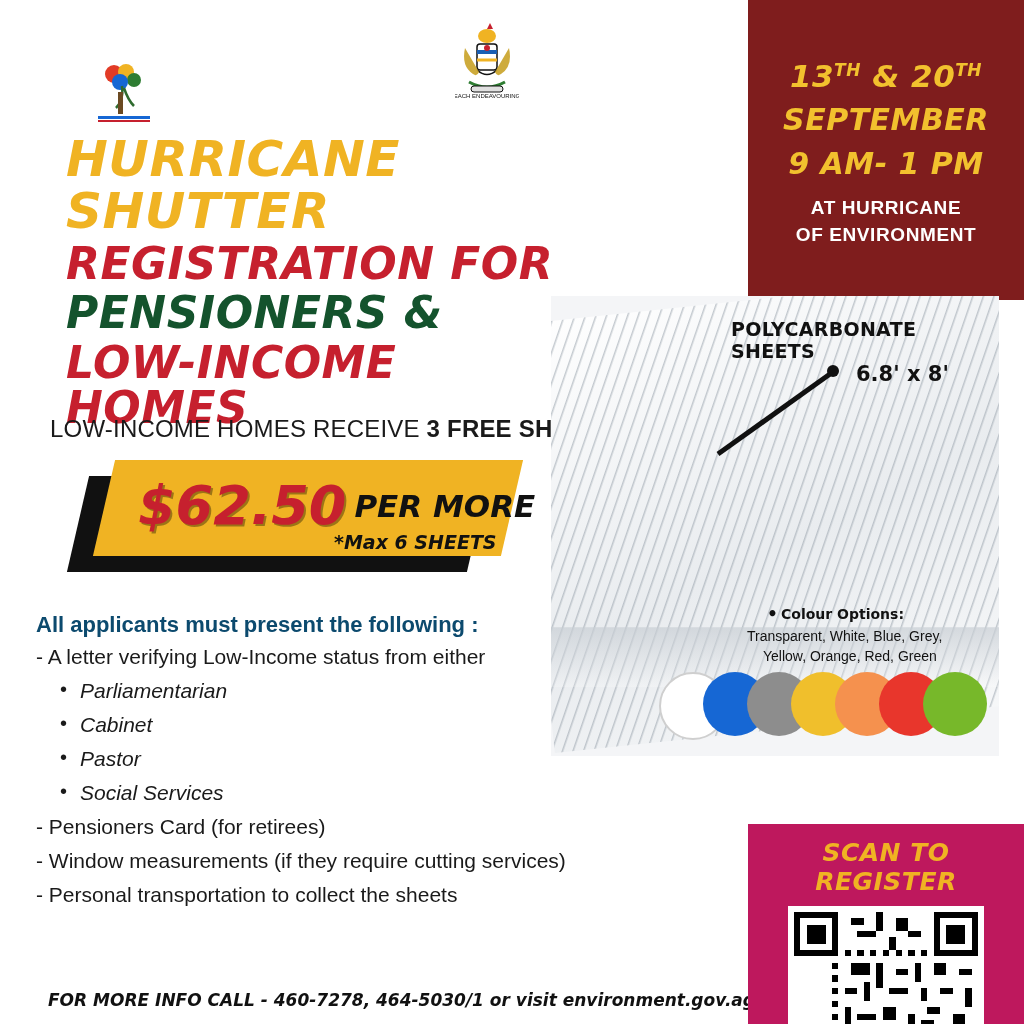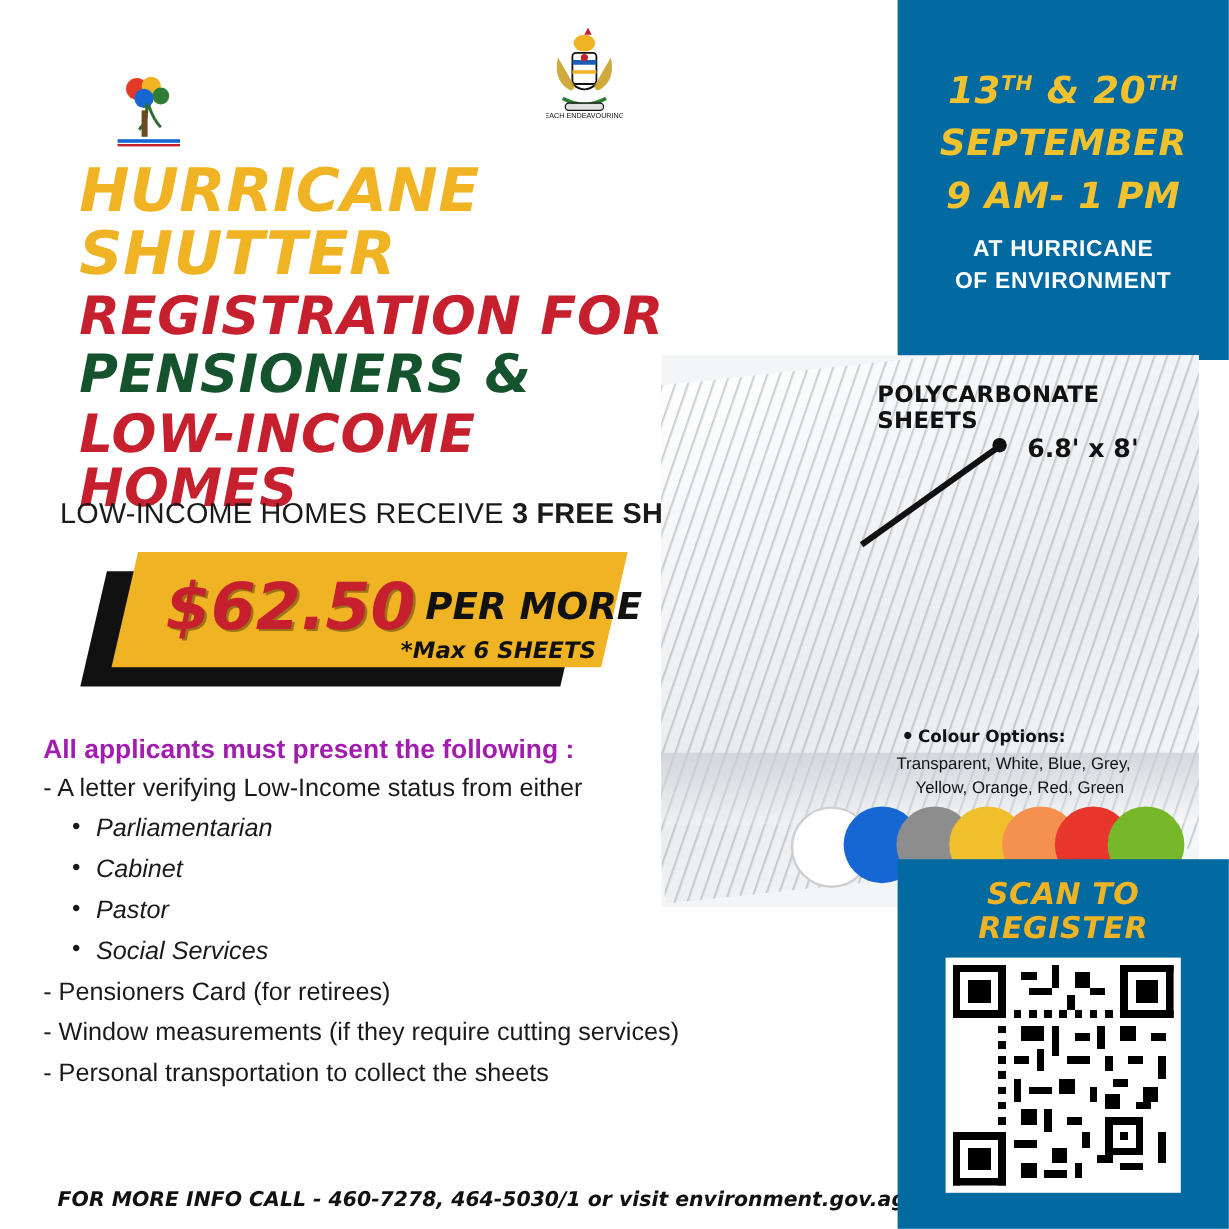--- a/index.html
+++ b/index.html
@@ -17,21 +17,21 @@
     position:absolute;left:455px;top:22px;width:64px;height:78px;
   }
   .crest svg{display:block;}
   .indep-logo{
     position:absolute;left:92px;top:62px;width:64px;height:62px;
   }
 
   
   .date-panel{
     position:absolute;right:0;top:0;width:276px;height:300px;
-    background:#0369a1;
+    background:#7f1d1d;
     color:#ffffff;
     text-align:center;
   }
   .date-line1{
     margin-top:58px;
     font-family:"DejaVu Sans", sans-serif;
     font-weight:bold;
     font-style:italic;
     font-size:31px;
     color:#f2c12e;
@@ -108,21 +108,21 @@
   }
   .price-max{
     font-family:"DejaVu Sans", sans-serif;
     font-weight:bold;font-style:italic;font-size:19px;color:#111;
     margin-left:196px;margin-top:-6px;
   }
 
   
   .req-title{
     position:absolute;left:36px;top:612px;
-    font-size:22px;font-weight:bold;color:#a21caf;
+    font-size:22px;font-weight:bold;color:#0c4a6e;
   }
   .req-list{
     position:absolute;left:36px;top:645px;width:640px;
     font-size:21px;color:#1a1a1a;
   }
   .req-item{margin:0 0 10px 0;line-height:1.15;}
   .sub-item{
     margin:0 0 10px 44px;font-style:italic;font-size:21px;
     position:relative;
   }
@@ -169,21 +169,21 @@
   }
   .photo-size{
     position:absolute;left:305px;top:66px;
     font-family:"DejaVu Sans", sans-serif;
     font-weight:bold;font-size:21px;color:#111;
   }
   .pointer{
     position:absolute;left:163px;top:68px;width:126px;height:94px;
   }
   .colour-head{
-    position:absolute;left:214px;top:310px;
+    position:absolute;left:230px;top:310px;
     font-family:"DejaVu Sans", sans-serif;
     font-weight:bold;font-size:14px;color:#111;
   }
   .colour-head:before{
     content:"\2022";position:absolute;left:-14px;top:-2px;font-size:17px;
   }
   .colour-list1{
     position:absolute;left:196px;top:332px;font-size:14px;color:#111;
   }
   .colour-list2{
@@ -191,22 +191,22 @@
   }
   .swatches{
     position:absolute;left:108px;top:376px;width:320px;height:70px;
   }
   .sw{
     position:absolute;top:0;width:64px;height:64px;border-radius:50%;
   }
 
   
   .qr-panel{
-    position:absolute;right:0;bottom:0;width:276px;height:308px;
-    background:#0369a1;
+    position:absolute;right:0;bottom:0;width:276px;height:200px;
+    background:#be185d;
     text-align:center;
   }
   .qr-title{
     margin-top:14px;
     font-family:"DejaVu Sans", sans-serif;
     font-weight:bold;font-style:italic;font-size:25px;color:#f0b323;
     letter-spacing:.5px;
   }
   .qr-box{
     margin:10px auto 0 auto;width:196px;height:196px;background:#fff;padding:6px;box-sizing:border-box;

